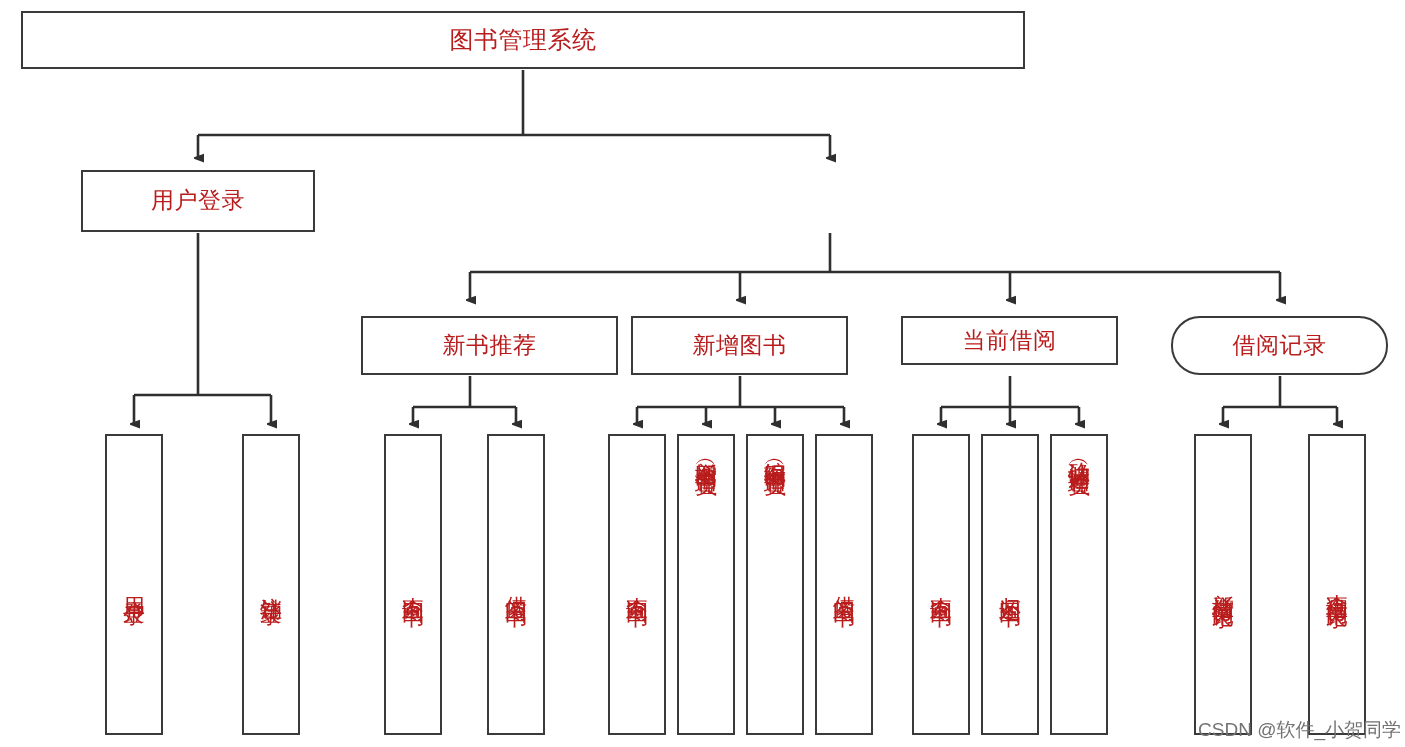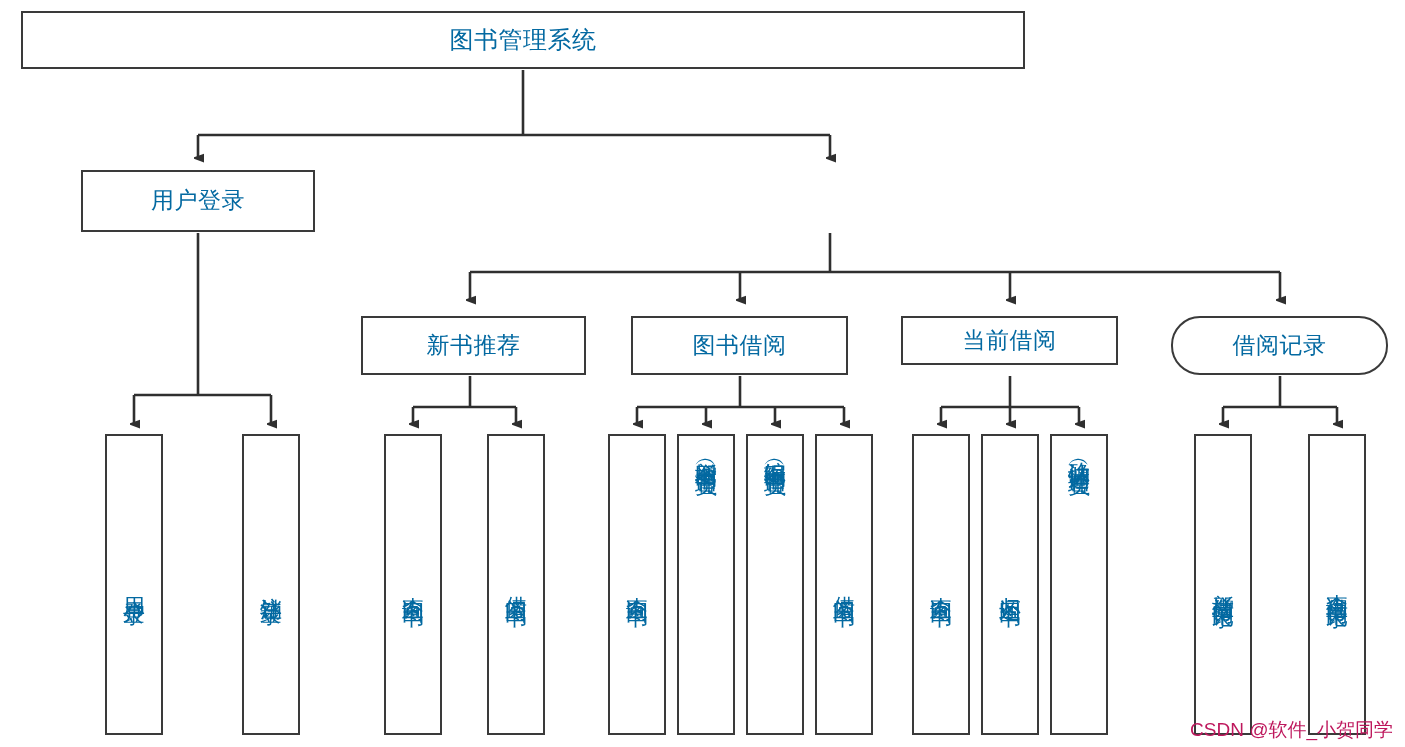--- a/index.html
+++ b/index.html
@@ -18,21 +18,21 @@
     display:flex;
     align-items:center;
     justify-content:center;
     color:#3b3b3b;
   }
   .node .lbl{
     display:block;
     text-align:center;
     line-height:1.12;
     letter-spacing:0.5px;
-    color:#0369a1;
+    color:#b91c1c;
   }
   
   .h-node .lbl{
     font-size:23px;
     white-space:nowrap;
   }
   .root .lbl{font-size:24px;}
   
   .v-node{
     align-items:flex-start;
@@ -44,24 +44,24 @@
     font-size:22px;
     line-height:1.18;
     letter-spacing:3px;
     white-space:nowrap;
   }
   .v-node.tall .lbl{letter-spacing:2px;}
   .v-node.centered{align-items:center;padding-top:0;}
 
   #watermark{
     position:absolute;
-    right:12px;
+    right:4px;
     bottom:4px;
     font-size:19px;
-    color:#be185d;
+    color:#737373;
     white-space:nowrap;
     pointer-events:none;
     font-family:"Liberation Sans","DejaVu Sans",sans-serif;
   }
 </style>
 </head>
 <body>
 
 <div id="stage">
 
@@ -116,25 +116,25 @@
   </svg>
 
   <div class="node h-node root" style="left:21px;top:11px;width:1004px;height:58px;">
     <span class="lbl">图书管理系统</span>
   </div>
 
   <div class="node h-node" style="left:81px;top:170px;width:234px;height:62px;">
     <span class="lbl">用户登录</span>
   </div>
 
-  <div class="node h-node" style="left:361px;top:316px;width:225px;height:59px;">
+  <div class="node h-node" style="left:361px;top:316px;width:257px;height:59px;">
     <span class="lbl">新书推荐</span>
   </div>
   <div class="node h-node" style="left:631px;top:316px;width:217px;height:59px;">
-    <span class="lbl">图书借阅</span>
+    <span class="lbl">新增图书</span>
   </div>
   <div class="node h-node" style="left:901px;top:316px;width:217px;height:49px;">
     <span class="lbl">当前借阅</span>
   </div>
   <div class="node h-node" style="left:1171px;top:316px;width:217px;height:59px;border-radius:29px;">
     <span class="lbl">借阅记录</span>
   </div>
 
   <div class="node v-node centered" style="left:105px;top:434px;width:58px;height:301px;">
     <span class="lbl">用户登录</span>

